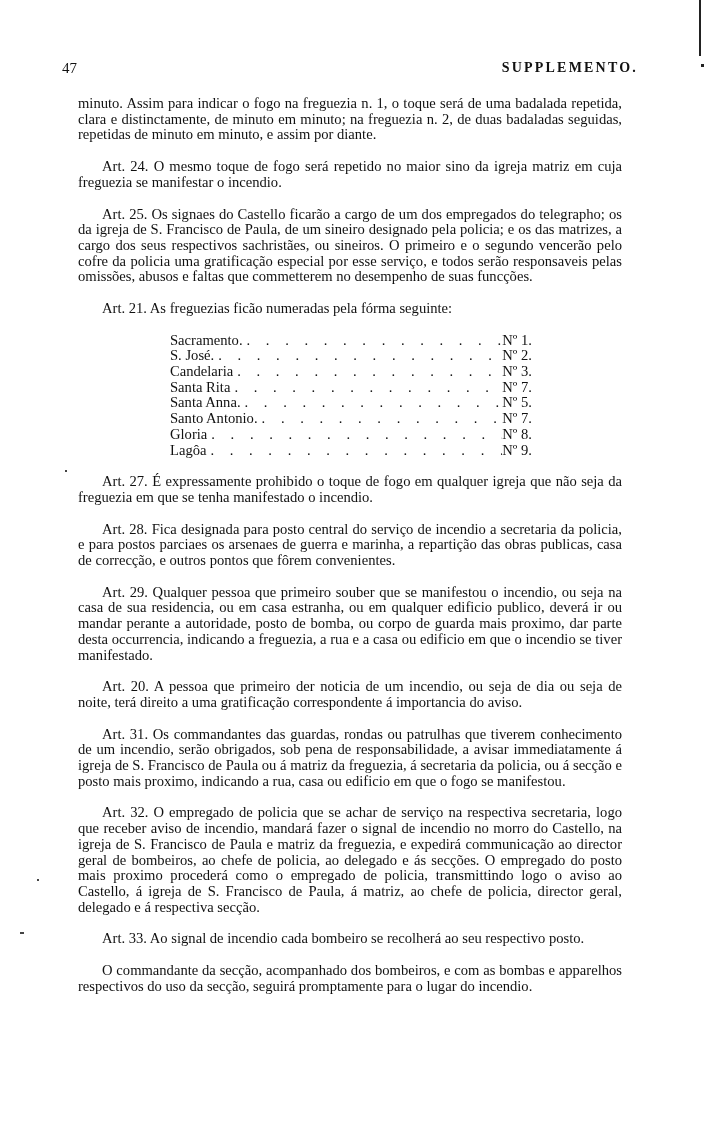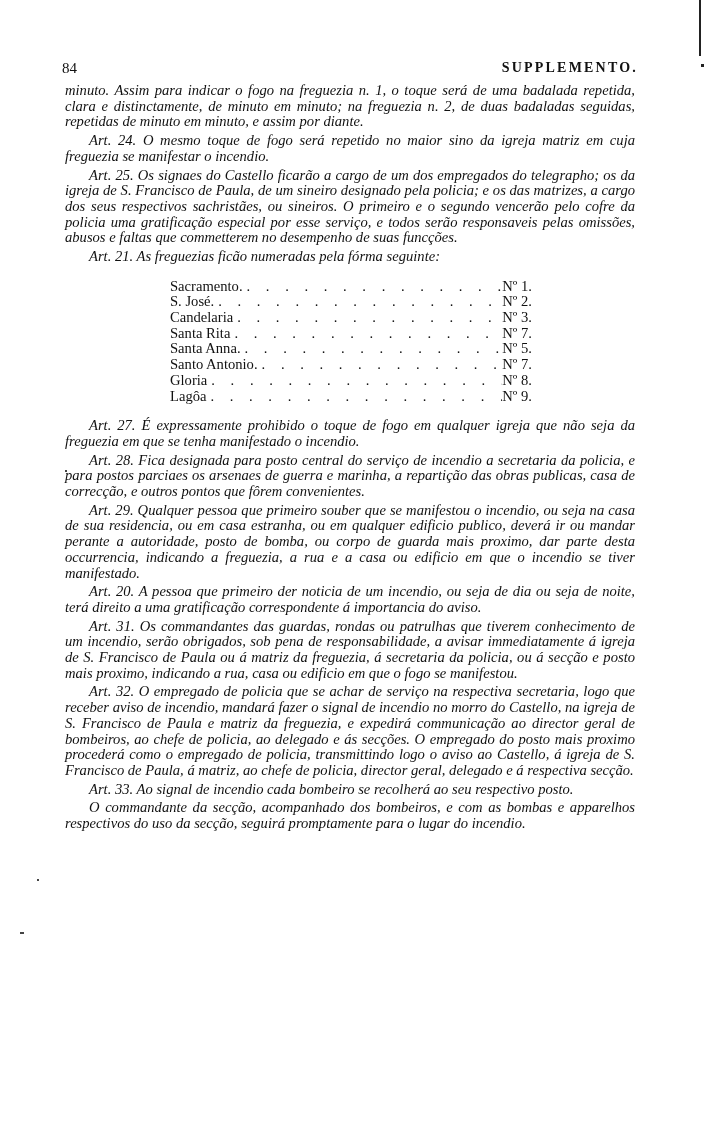--- a/index.html
+++ b/index.html
@@ -6,40 +6,40 @@
   body { width:704px; height:1129px; background:#ffffff; position:relative; overflow:hidden;
          font-family:"Liberation Serif","DejaVu Serif",serif; color:#111; }
   .edge-line { position:absolute; left:699px; top:0; width:2px; height:56px; background:#222; }
   .edge-dot { position:absolute; left:701px; top:64px; width:3px; height:3px; background:#222; }
   .speck { position:absolute; width:2px; height:2px; background:#444; }
   .header { position:absolute; left:62px; top:60px; width:576px; height:18px; }
   .page-num { position:absolute; left:0; top:0; font-size:15px; }
   .running-head { position:absolute; left:0; right:0; top:0; text-align:right; font-weight:bold;
                   letter-spacing:2.2px; font-size:14px;font-family:Liberation Serif, serif; }
   .body { position:absolute; left:62px; top:80px; width:576px; font-size:14.6px; line-height:15.7px; }
-  .body p { margin:3px; text-align:justify; text-align-last:left; hyphens:manual;font-style:italic; }
+  .body p { margin:16px; text-align:justify; text-align-last:left; hyphens:manual; }
   .body p.indent { text-indent:24px; }
   .list { margin:14px 0 14px 108px; width:362px; }
   .list-row { display:flex; align-items:flex-start; height:15.7px; }
   .list-name { white-space:nowrap; }
   .list-dots { flex:1; overflow:hidden; white-space:nowrap; letter-spacing:6px; padding:0 4px; }
   .list-dots::before { content:". . . . . . . . . . . . . . . . . . . . . . . . . . . . . . . . . . ."; }
   .list-num { white-space:nowrap; }
 </style>
 </head>
 <body>
 
 <div class="edge-line"></div>
 <div class="edge-dot"></div>
 <div class="speck" style="left:65px;top:470px;"></div>
 <div class="speck" style="left:37px;top:879px;"></div>
 <div class="speck" style="left:20px;top:932px;width:4px;"></div>
 
 <div class="header">
-  <span class="page-num">84</span>
+  <span class="page-num">47</span>
   <span class="running-head">SUPPLEMENTO.</span>
 </div>
 
 <div class="body">
   <div id="before-list">
     <p>minuto. Assim para indicar o fogo na freguezia n. 1, o toque será de uma badalada repetida, clara e distinctamente, de minuto em minuto; na freguezia n. 2, de duas badaladas seguidas, repetidas de minuto em minuto, e assim por diante.</p>
     <p class="indent">Art. 24. O mesmo toque de fogo será repetido no maior sino da igreja matriz em cuja freguezia se manifestar o incendio.</p>
     <p class="indent">Art. 25. Os signaes do Castello ficarão a cargo de um dos empregados do telegrapho; os da igreja de S. Francisco de Paula, de um sineiro designado pela policia; e os das matrizes, a cargo dos seus respectivos sachristães, ou sineiros. O primeiro e o segundo vencerão pelo cofre da policia uma gratificação especial por esse serviço, e todos serão responsaveis pelas omissões, abusos e faltas que commetterem no desempenho de suas funcções.</p>
     <p class="indent">Art. 21. As freguezias ficão numeradas pela fórma seguinte:</p>
   </div>

